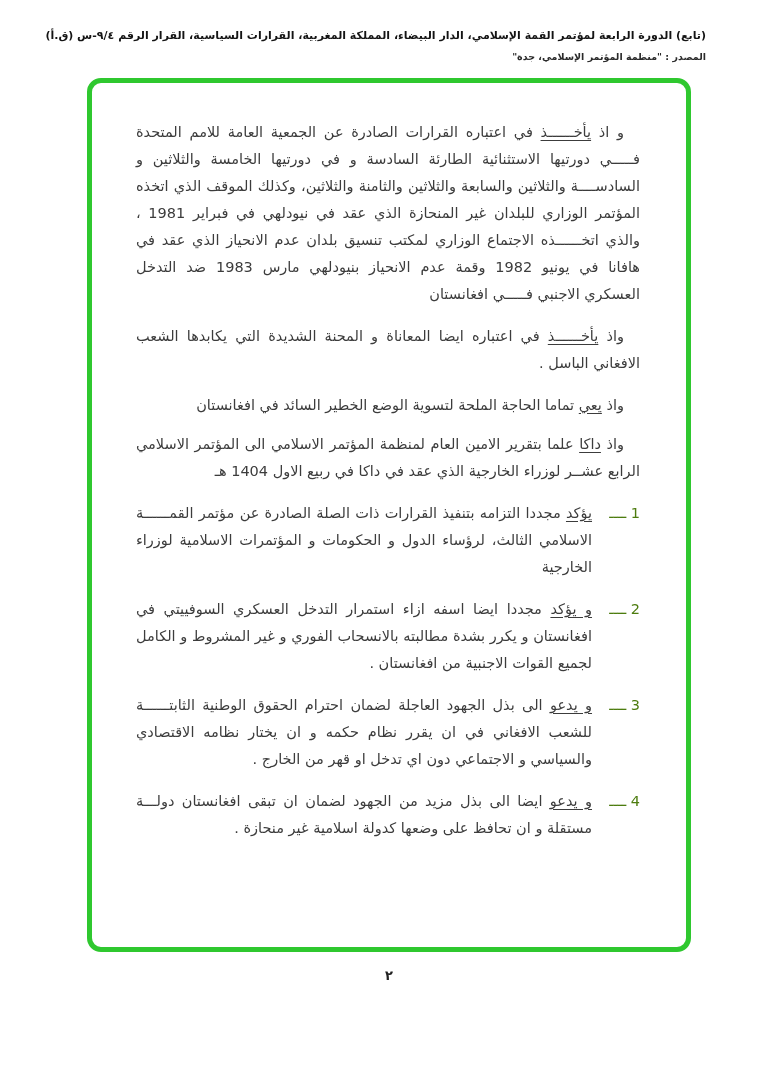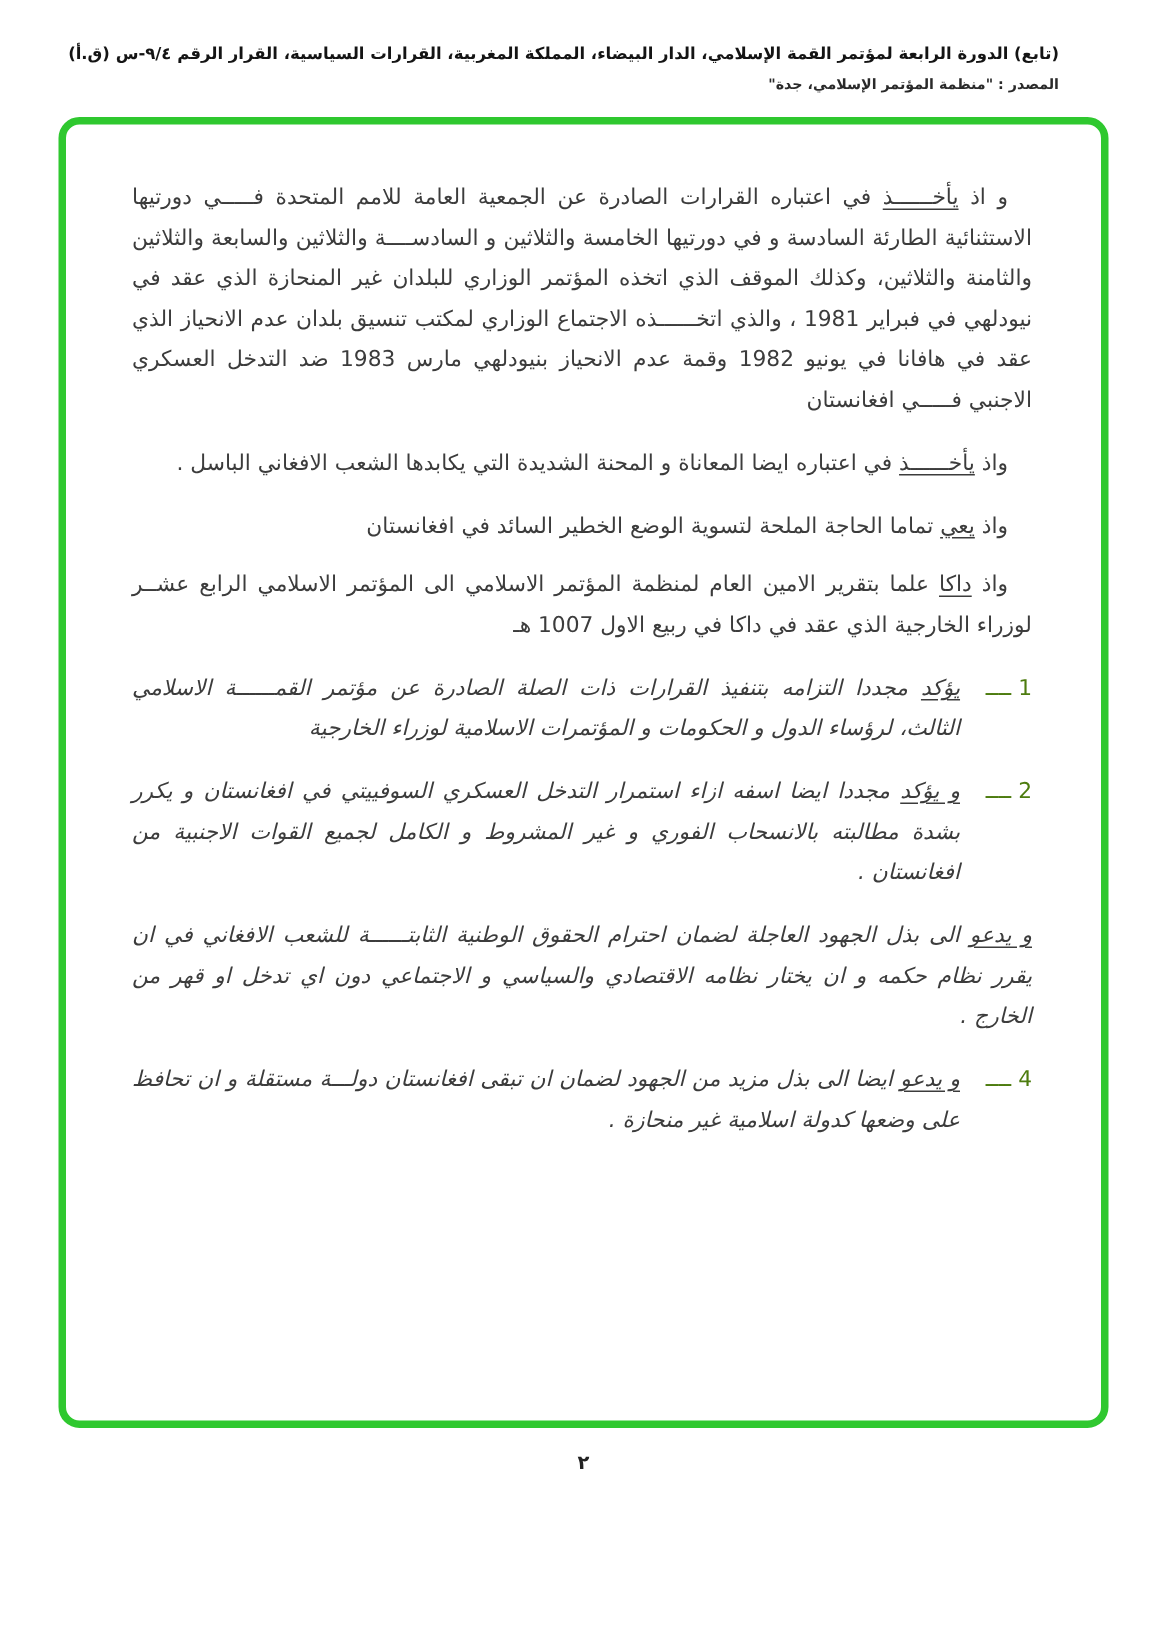--- a/index.html
+++ b/index.html
@@ -28,21 +28,21 @@
   .header-source {
     font-size: 9.5px;
     font-weight: bold;
     color: #2a2a2a;
     margin-top: 7px;
   }
 
   
   .frame {
     margin: 16px auto 0 auto;
-    width: 700px;
+    width: 604px;
     height: 874px;
     border: 5px solid var(--frame_border, #2fc82f);
     border-radius: 14px;
     background: #ffffff;
     overflow: hidden;
   }
 
   
   .content {
     direction: rtl;
@@ -67,21 +67,20 @@
     margin-bottom: 15px;
   }
   .item-num {
     flex: 0 0 48px;
     color: #4d7c0f;
   }
   .item-text {
     flex: 1;
     text-align: justify;
     text-align-last: right;
-    font-style: italic;
   }
 
   
   .page-number {
     margin-top: 16px;
     text-align: center;
     font-size: 13px;
     font-weight: bold;
     color: #222;
   }
@@ -114,40 +113,41 @@
 
       <p class="para tight">
         <span>واذ</span>
         <span class="u">يعي</span>
         <span>تماما الحاجة الملحة لتسوية الوضع الخطير السائد في افغانستان</span>
       </p>
 
       <p class="para">
         <span>واذ</span>
         <span class="u">داكا</span>
-        <span>علما بتقرير الامين العام لمنظمة المؤتمر الاسلامي الى المؤتمر الاسلامي الرابع عشــر لوزراء الخارجية الذي عقد في داكا في ربيع الاول 1007 هـ</span>
+        <span>علما بتقرير الامين العام لمنظمة المؤتمر الاسلامي الى المؤتمر الاسلامي الرابع عشــر لوزراء الخارجية الذي عقد في داكا في ربيع الاول 1404 هـ</span>
       </p>
 
       <div class="item">
         <span class="item-num">1 ــــ</span>
         <p class="item-text">
           <span class="u">يؤكد</span>
           <span>مجددا التزامه بتنفيذ القرارات ذات الصلة الصادرة عن مؤتمر القمــــــة الاسلامي الثالث، لرؤساء الدول و الحكومات و المؤتمرات الاسلامية لوزراء الخارجية</span>
         </p>
       </div>
 
       <div class="item">
         <span class="item-num">2 ــــ</span>
         <p class="item-text">
           <span class="u">و يؤكد</span>
           <span>مجددا ايضا اسفه ازاء استمرار التدخل العسكري السوفييتي في افغانستان و يكرر بشدة مطالبته بالانسحاب الفوري و غير المشروط و الكامل لجميع القوات الاجنبية من افغانستان .</span>
         </p>
       </div>
 
       <div class="item">
+        <span class="item-num">3 ــــ</span>
         <p class="item-text">
           <span class="u">و يدعو</span>
           <span>الى بذل الجهود العاجلة لضمان احترام الحقوق الوطنية الثابتــــــة للشعب الافغاني في ان يقرر نظام حكمه و ان يختار نظامه الاقتصادي والسياسي و الاجتماعي دون اي تدخل او قهر من الخارج .</span>
         </p>
       </div>
 
       <div class="item">
         <span class="item-num">4 ــــ</span>
         <p class="item-text">
           <span class="u">و يدعو</span>

